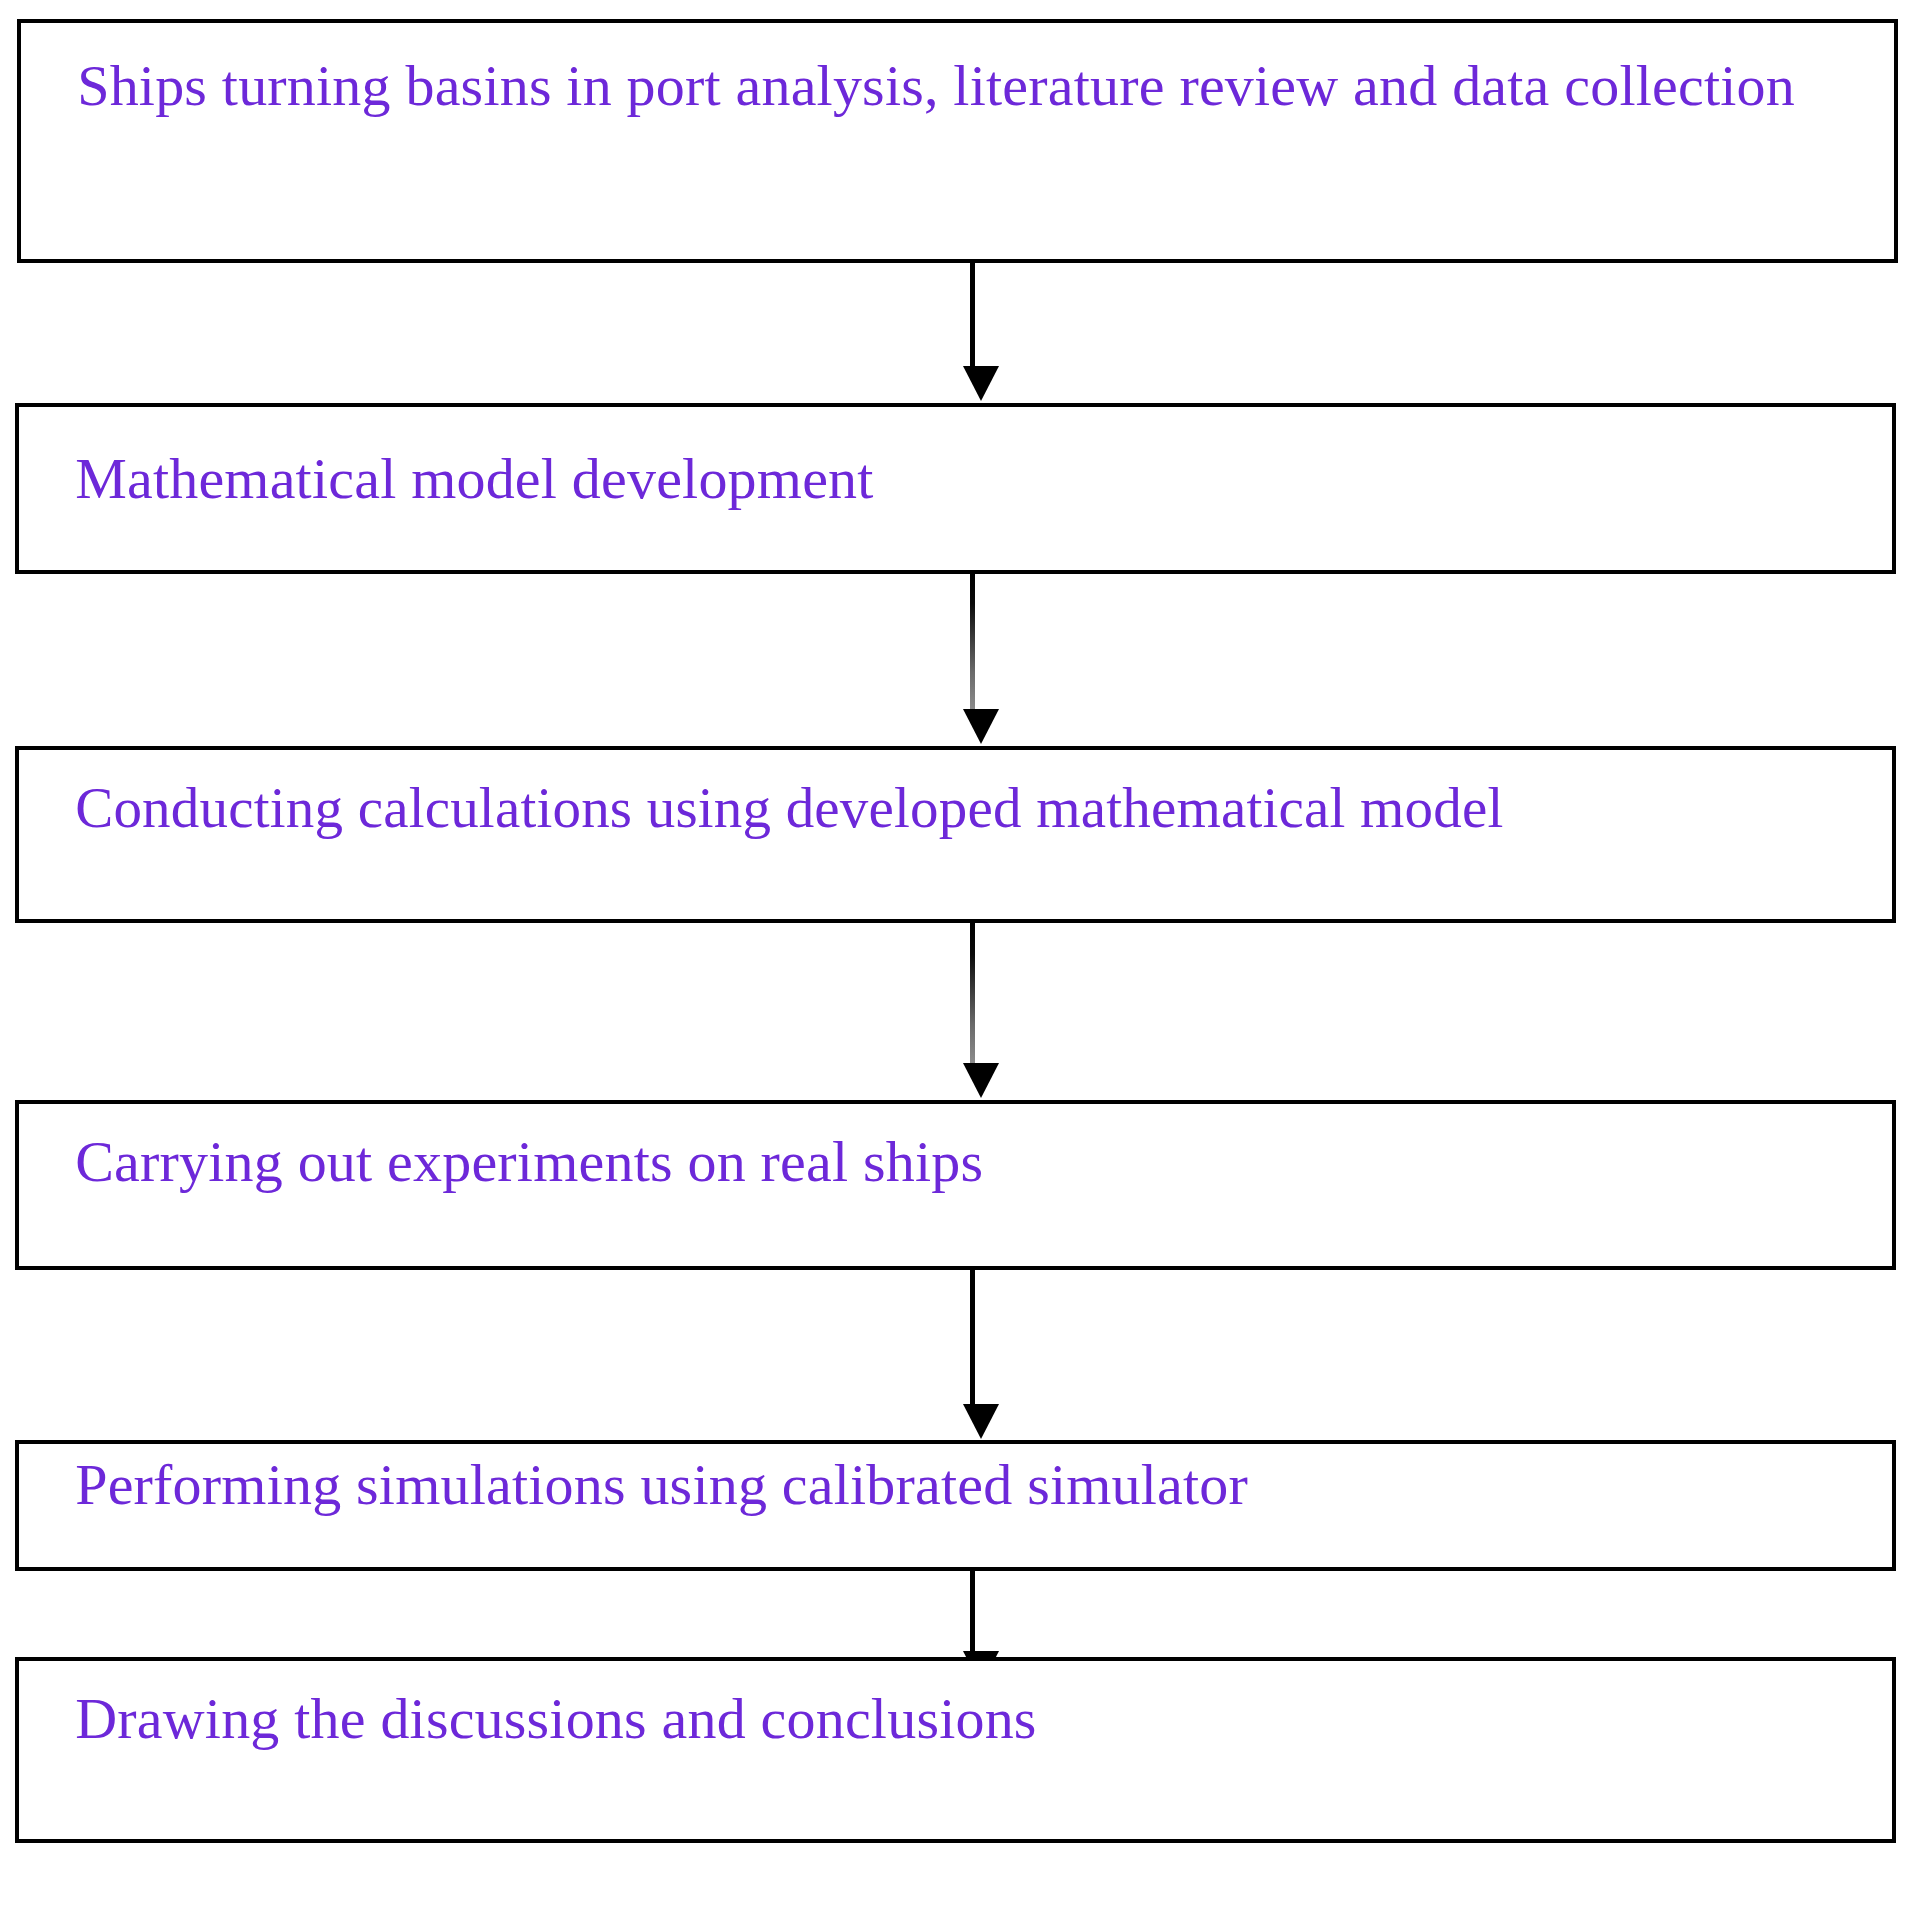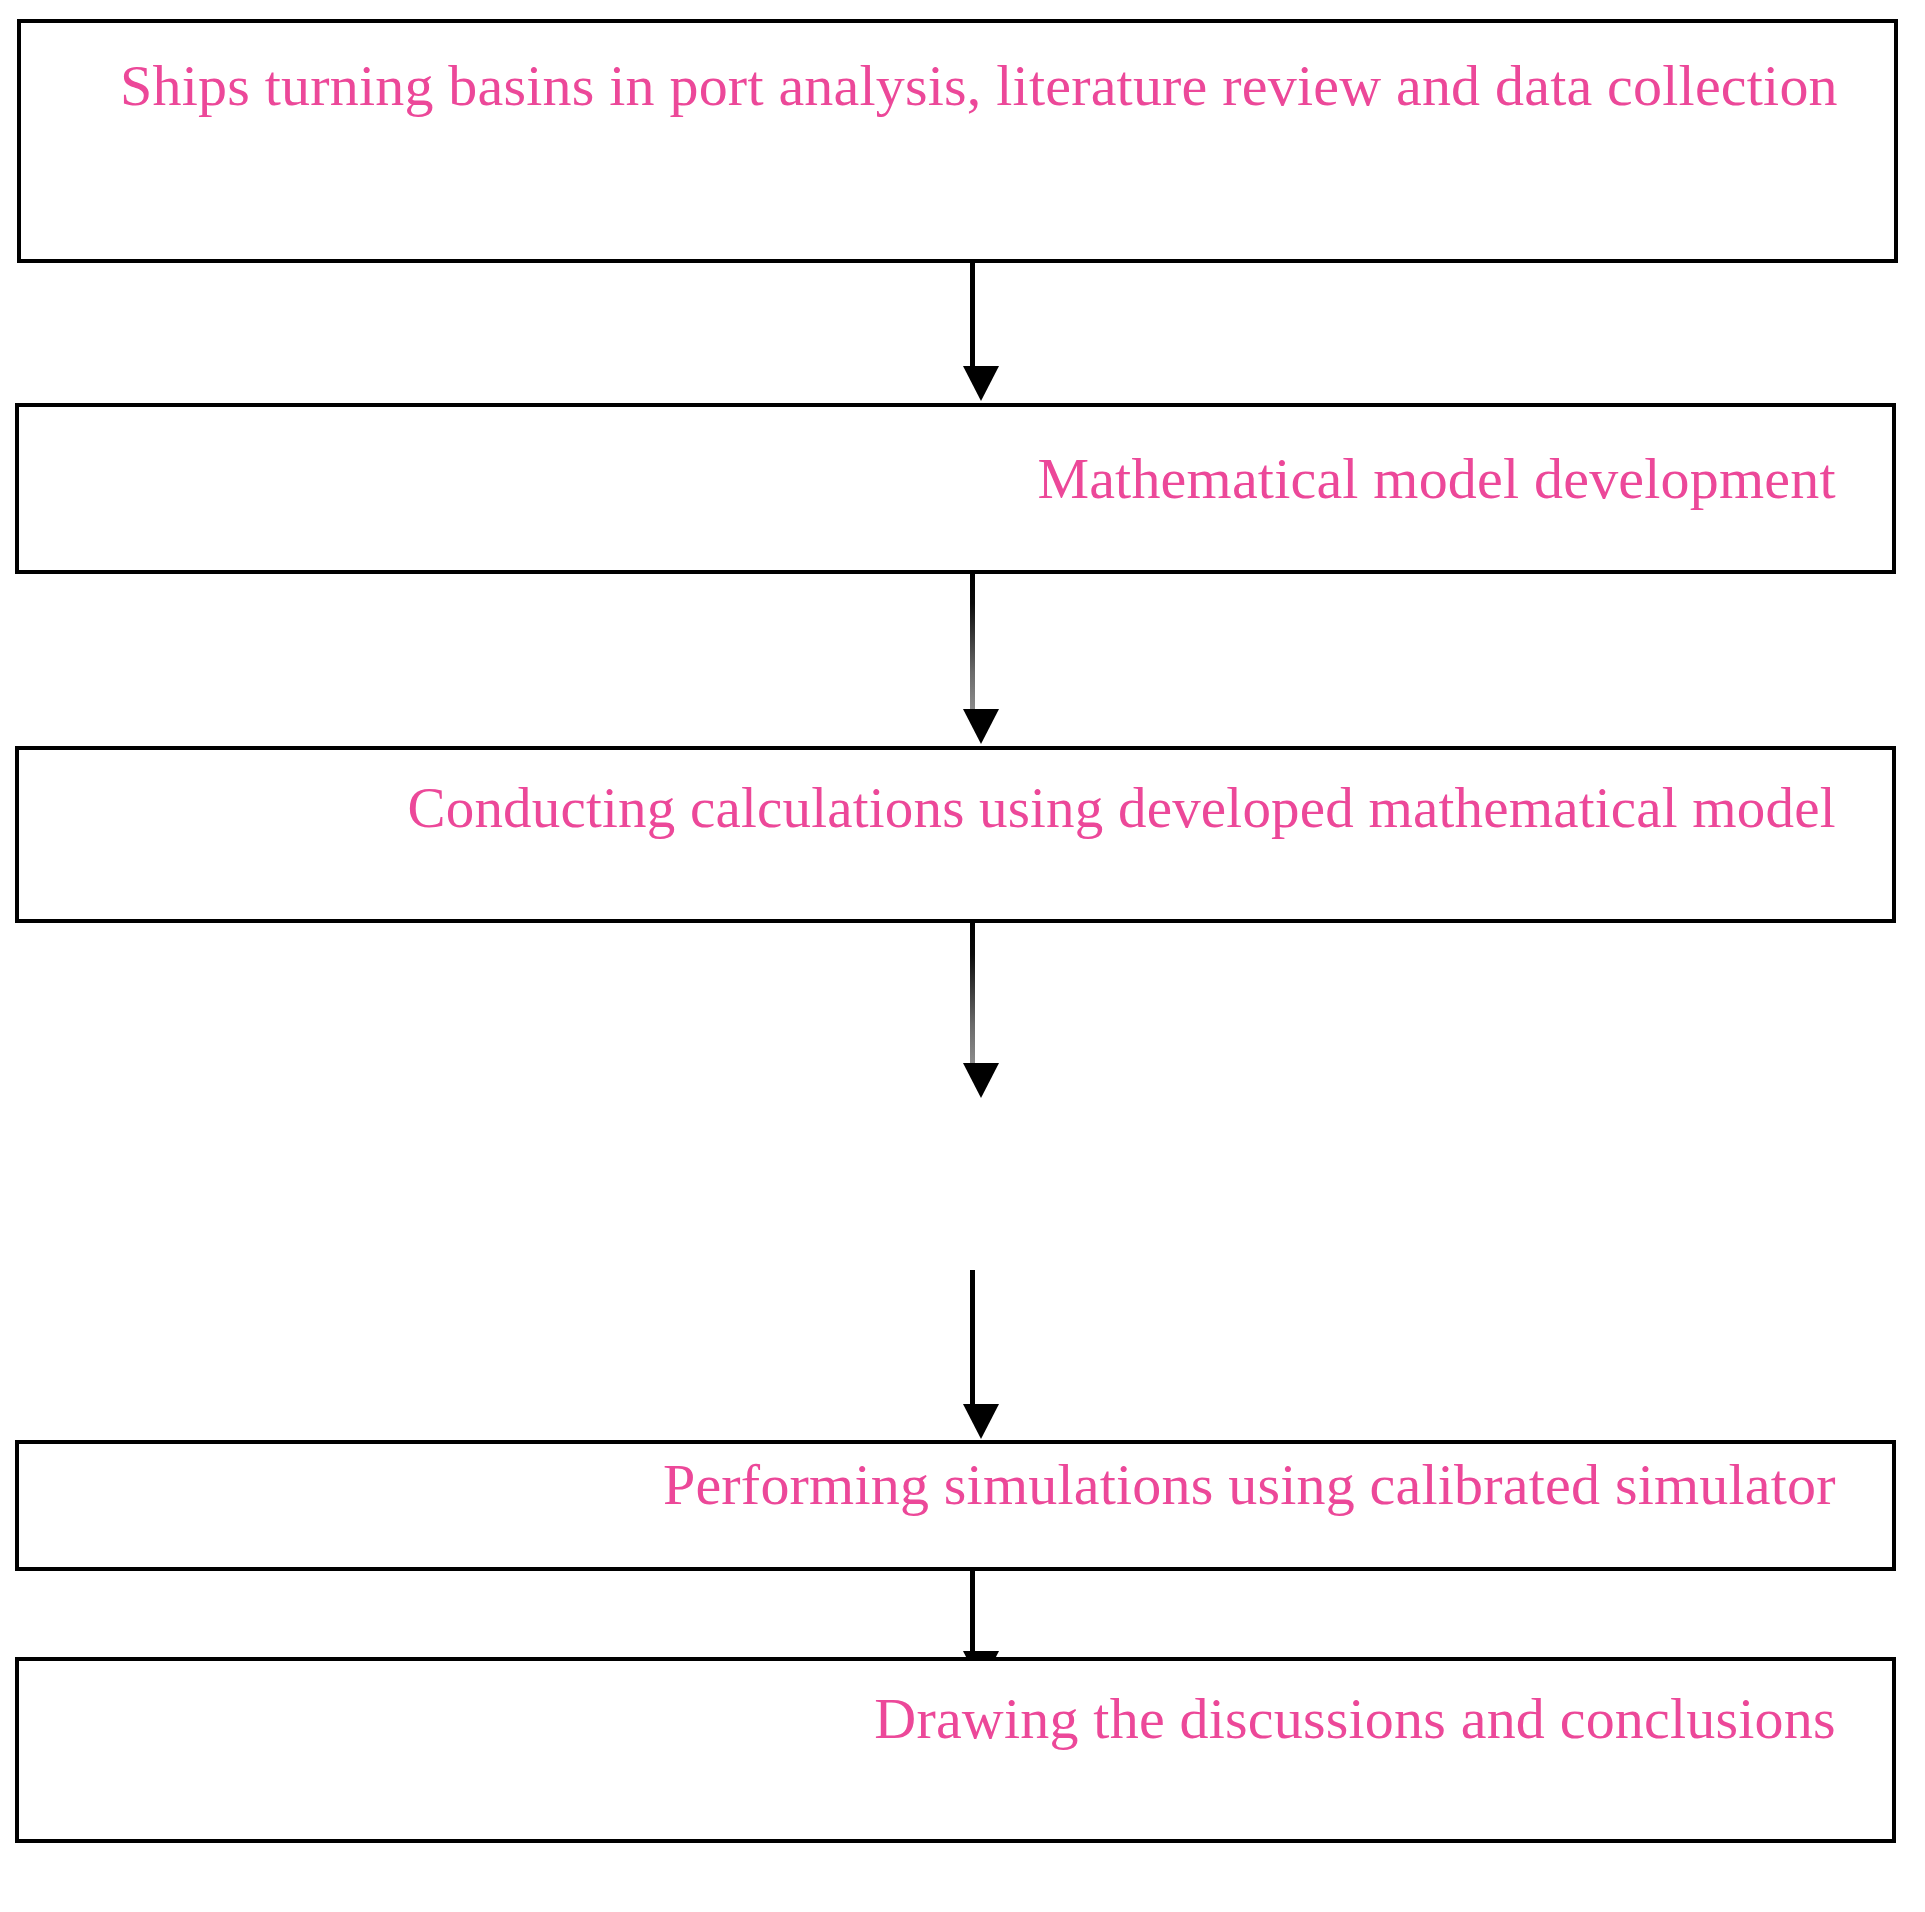--- a/index.html
+++ b/index.html
@@ -21,22 +21,22 @@
     box-sizing: border-box;
     border: 4.7px solid #000000;
     background: #ffffff;
     display: flex;
     align-items: flex-start;
     justify-content: center;
   }
   .node-label {
     display: block;
     width: 94%;
-    text-align: right;
-    color: #ec4899;
+    text-align: left;
+    color: #6d28d9;
     font-size: 58px;
     line-height: 1.28;
     letter-spacing: 0.2px;
     font-weight: 400;
   }
   
   #node-1 { left: 17px;  top: 18.6px;   width: 1881px; height: 244px; }
   #node-1 .node-label { padding-top: 26px; }
   #node-2 { left: 15px;  top: 403px;  width: 1881px; height: 171px; }
   #node-2 .node-label { padding-top: 35px; }
@@ -115,20 +115,23 @@
 
   <div class="node" id="node-3">
     <span class="node-label">Conducting calculations using developed mathematical model</span>
   </div>
 
   <div class="connector fade" id="conn-3">
     <div class="shaft"></div>
     <div class="head"></div>
   </div>
 
+  <div class="node" id="node-4">
+    <span class="node-label">Carrying out experiments on real ships</span>
+  </div>
 
   <div class="connector" id="conn-4">
     <div class="shaft"></div>
     <div class="head"></div>
   </div>
 
   <div class="node" id="node-5">
     <span class="node-label">Performing simulations using calibrated simulator</span>
   </div>
 

